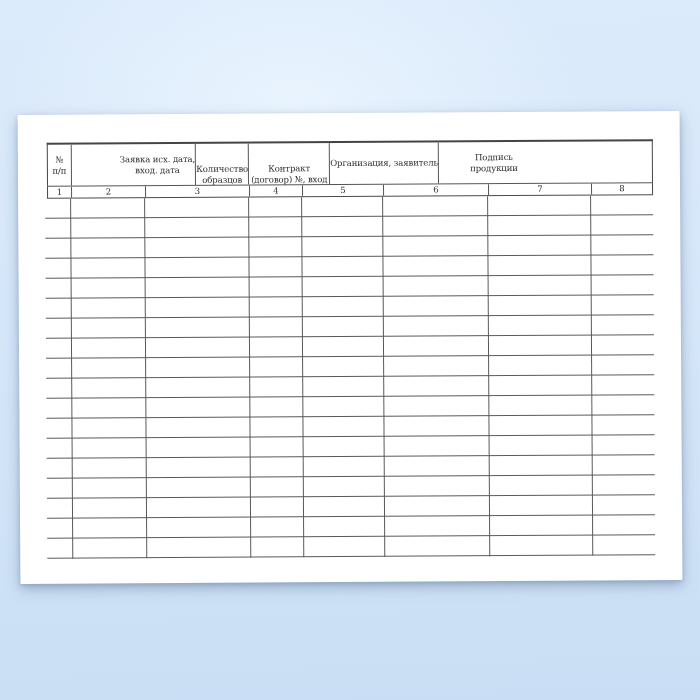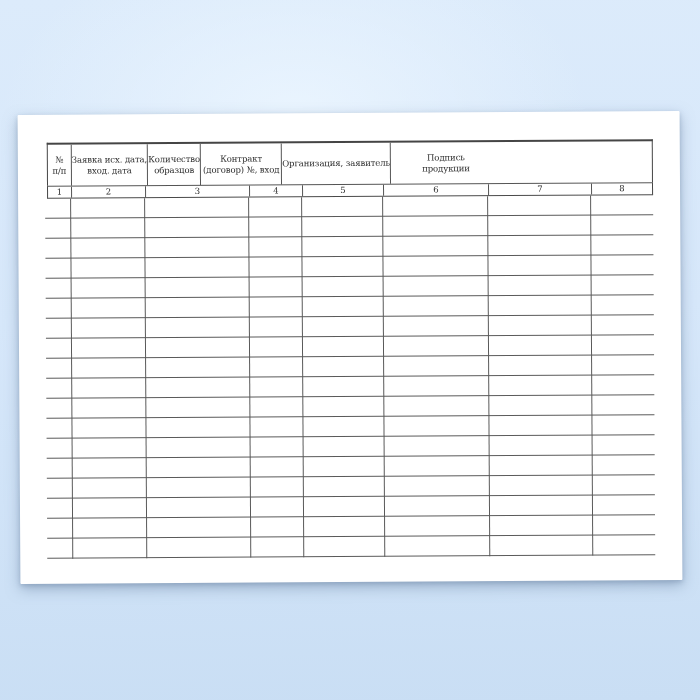--- a/index.html
+++ b/index.html
@@ -56,29 +56,29 @@
 <body>
 
 <div class="bg">
   <div class="sheet">
     <div class="tbl">
       <div class="header-row">
           <div class="hcell" style="flex: 0 0 24px;">
             <div class="hline">№</div>
             <div class="hline">п/п</div>
           </div>
-          <div class="hcell" style="flex: 0 0 74px;">
+          <div class="hcell" style="flex: 0 0 74px; margin-left: 48px;">
             <div class="hline">Заявка исх. дата,</div>
             <div class="hline">вход. дата</div>
           </div>
-          <div class="hcell" style="flex: 0 0 53px;">
+          <div class="hcell" style="flex: 0 0 53px; justify-content: flex-end;">
             <div class="hline">Количество</div>
             <div class="hline">образцов</div>
           </div>
-          <div class="hcell" style="flex: 0 0 81px;">
+          <div class="hcell" style="flex: 0 0 81px; justify-content: flex-end;">
             <div class="hline">Контракт</div>
             <div class="hline">(договор) №, вход</div>
           </div>
           <div class="hcell" style="flex: 0 0 103px; text-align: center;">
             <div class="hline">Организация, заявитель</div>
           </div>
           <div class="hcell" style="flex: 0 0 60px; padding-left: 31px;">
             <div class="hline">Подпись</div>
             <div class="hline">продукции</div>
           </div>

